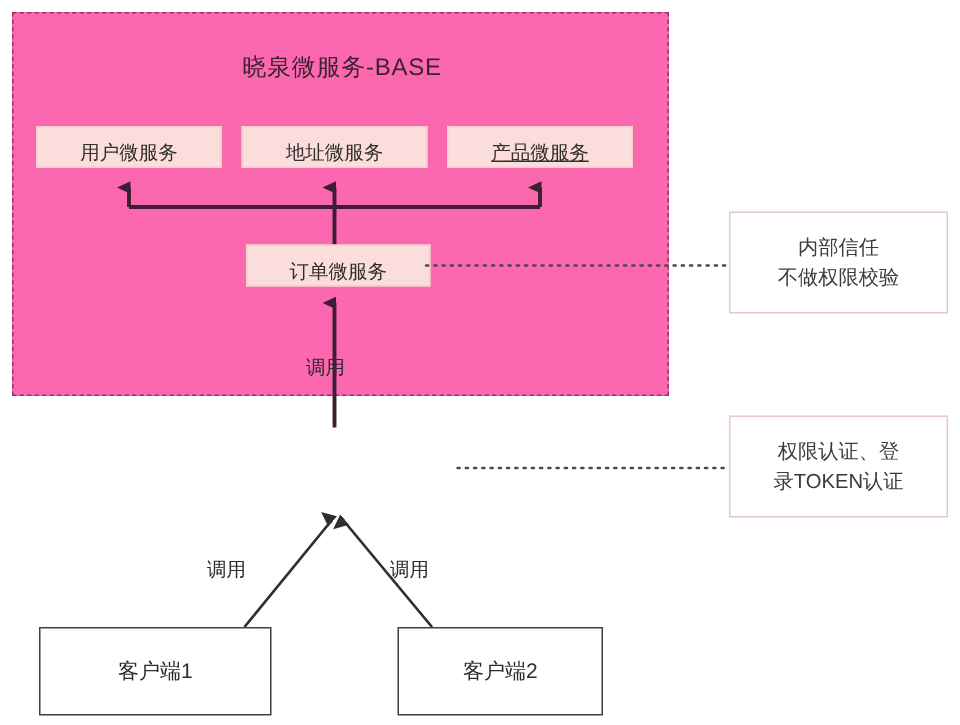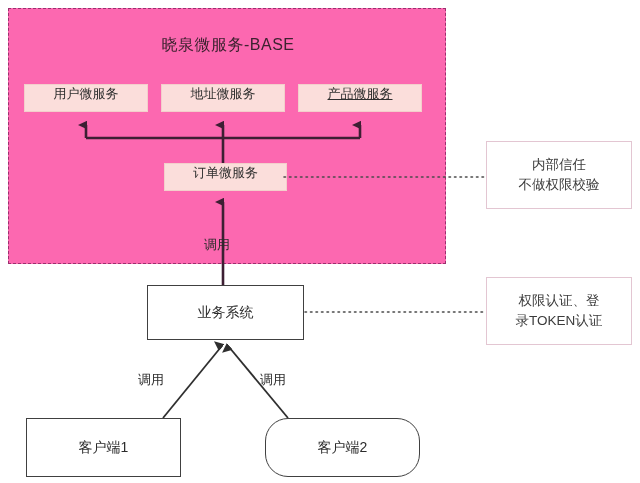--- a/index.html
+++ b/index.html
@@ -41,21 +41,21 @@
     white-space: nowrap;
   }
 
   
   .svc-box {
     position: absolute;
     background: #fbdedb;
     border: 1px solid #f3cfcb;
     box-sizing: border-box;
     display: flex;
-    align-items: flex-start;
+    align-items: flex-end;
     justify-content: center;
     font-size: 13px;
     color: #2f2f2f;
     white-space: nowrap;
   }
 
   
   .white-box {
     position: absolute;
     background: #ffffff;
@@ -160,32 +160,29 @@
     <span>不做权限校验</span>
   </div>
 
   <div class="note-box" style="left:486px; top:277px; width:146px; height:68px;">
     <span>权限认证、登</span>
     <span>录TOKEN认证</span>
   </div>
 
   <div class="edge-label" style="left:204px; top:236px;">调用</div>
 
-  <div class="white-box" style="left:147px; top:285px; width:157px; height:55px;">
-    <span>业务系统</span>
-  </div>
 
   <svg class="layer">
     <path d="M163,418 L221,347" stroke="#2f2f2f" stroke-width="1.8" fill="none" marker-end="url(#arrBlack)"></path>
     <path d="M288,418 L229,347" stroke="#2f2f2f" stroke-width="1.8" fill="none" marker-end="url(#arrBlack)"></path>
   </svg>
 
   <div class="edge-label" style="left:138px; top:371px;">调用</div>
   <div class="edge-label" style="left:260px; top:371px;">调用</div>
 
   <div class="white-box" style="left:26px; top:418px; width:155px; height:59px;">
     <span>客户端1</span>
   </div>
-  <div class="white-box" style="left:265px; top:418px; width:155px; height:59px;border-radius:23px;">
+  <div class="white-box" style="left:265px; top:418px; width:137px; height:59px;">
     <span>客户端2</span>
   </div>
 
 </div>
 
 </body></html>

